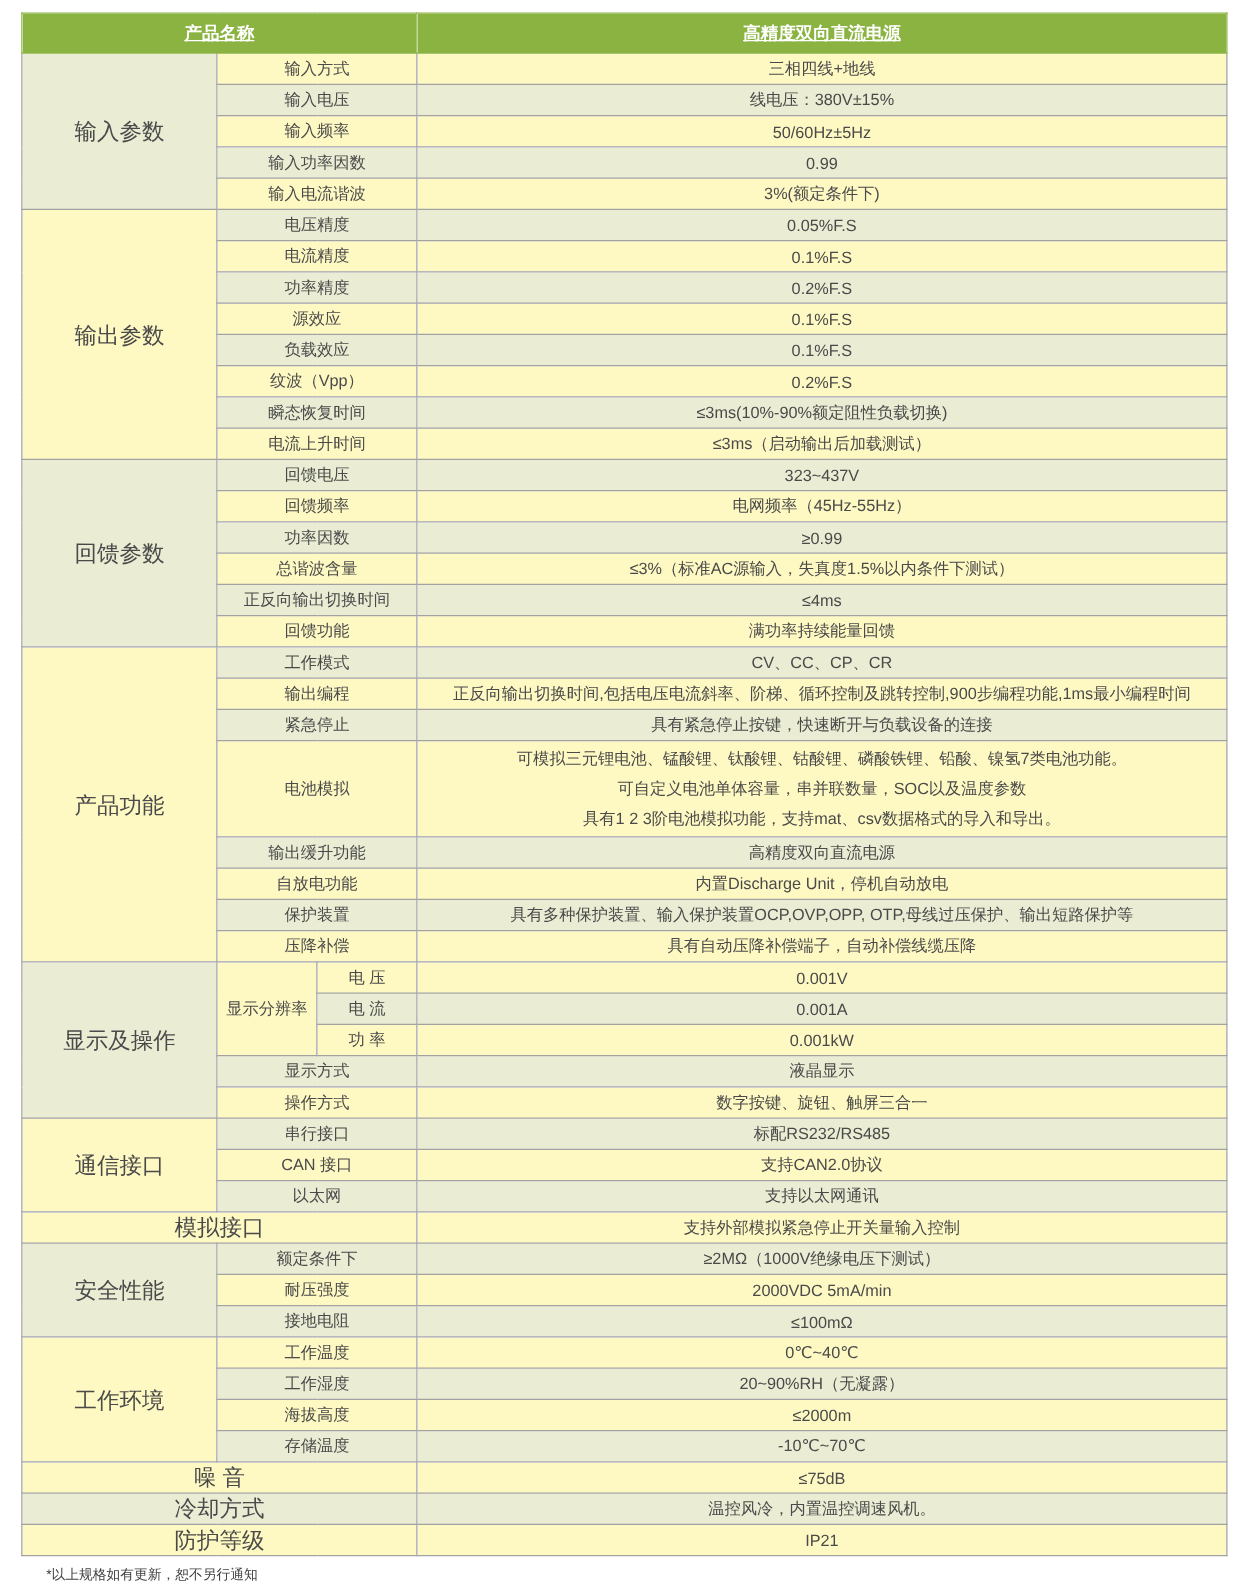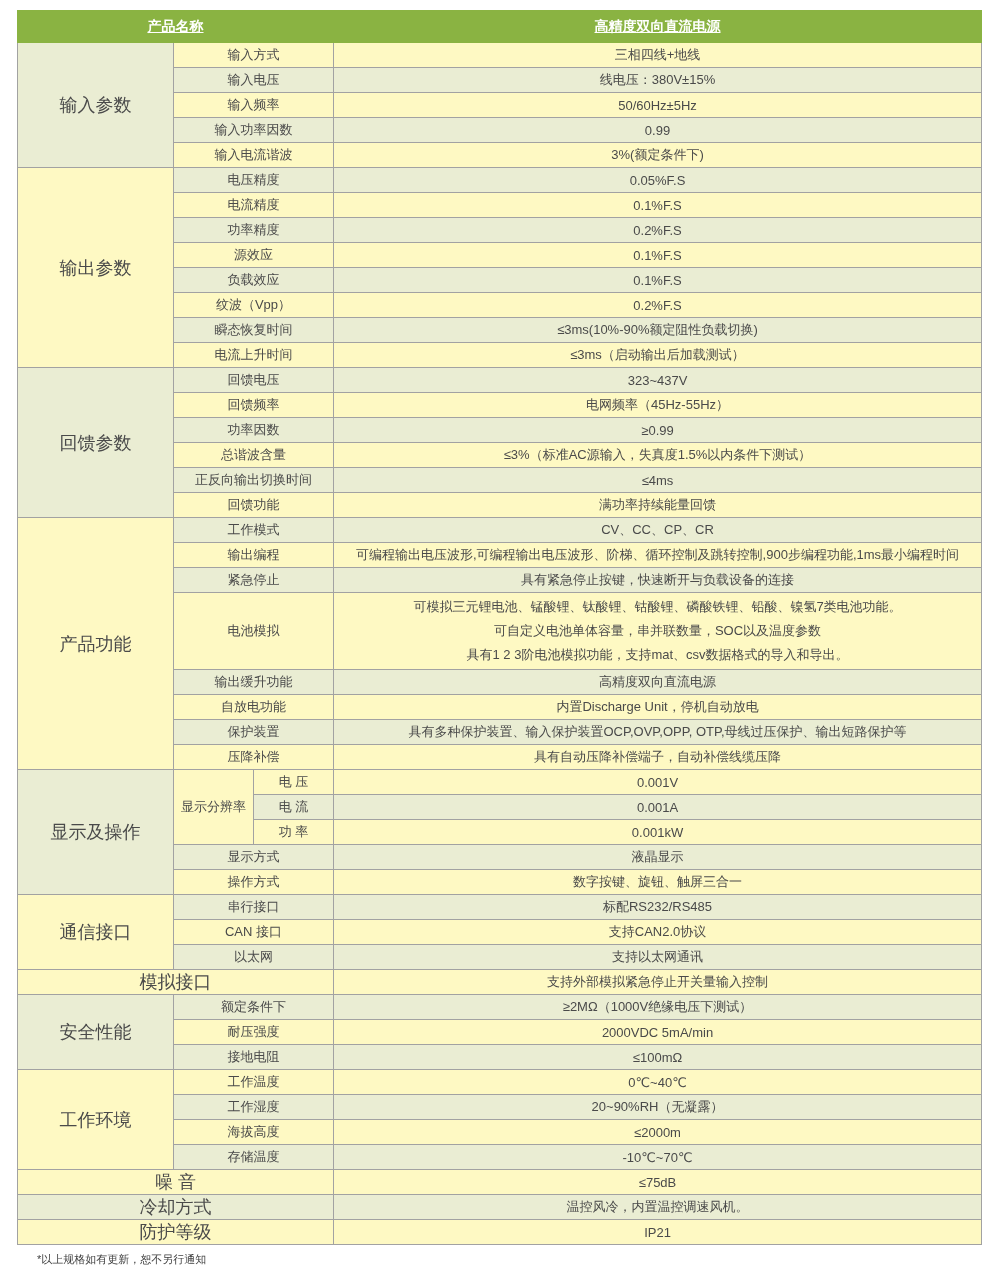--- a/index.html
+++ b/index.html
@@ -153,21 +153,21 @@
           <td class="bg-w" colspan="2">回馈功能</td>
           <td class="bg-w">满功率持续能量回馈</td>
         </tr>
         <tr>
           <td class="group bg-w" rowspan="8">产品功能</td>
           <td class="bg-g" colspan="2">工作模式</td>
           <td class="bg-g">CV、CC、CP、CR</td>
         </tr>
         <tr>
           <td class="bg-w" colspan="2">输出编程</td>
-          <td class="bg-w long">可编程输出电压波形,可编程输出电压波形、阶梯、循环控制及跳转控制,900步编程功能,1ms最小编程时间</td>
+          <td class="bg-w long">正反向输出切换时间,包括电压电流斜率、阶梯、循环控制及跳转控制,900步编程功能,1ms最小编程时间</td>
         </tr>
         <tr>
           <td class="bg-g" colspan="2">紧急停止</td>
           <td class="bg-g">具有紧急停止按键，快速断开与负载设备的连接</td>
         </tr>
         <tr>
           <td class="bg-w" colspan="2">电池模拟</td>
           <td class="bg-w tall">可模拟三元锂电池、锰酸锂、钛酸锂、钴酸锂、磷酸铁锂、铅酸、镍氢7类电池功能。
 可自定义电池单体容量，串并联数量，SOC以及温度参数
 具有1 2 3阶电池模拟功能，支持mat、csv数据格式的导入和导出。</td>

